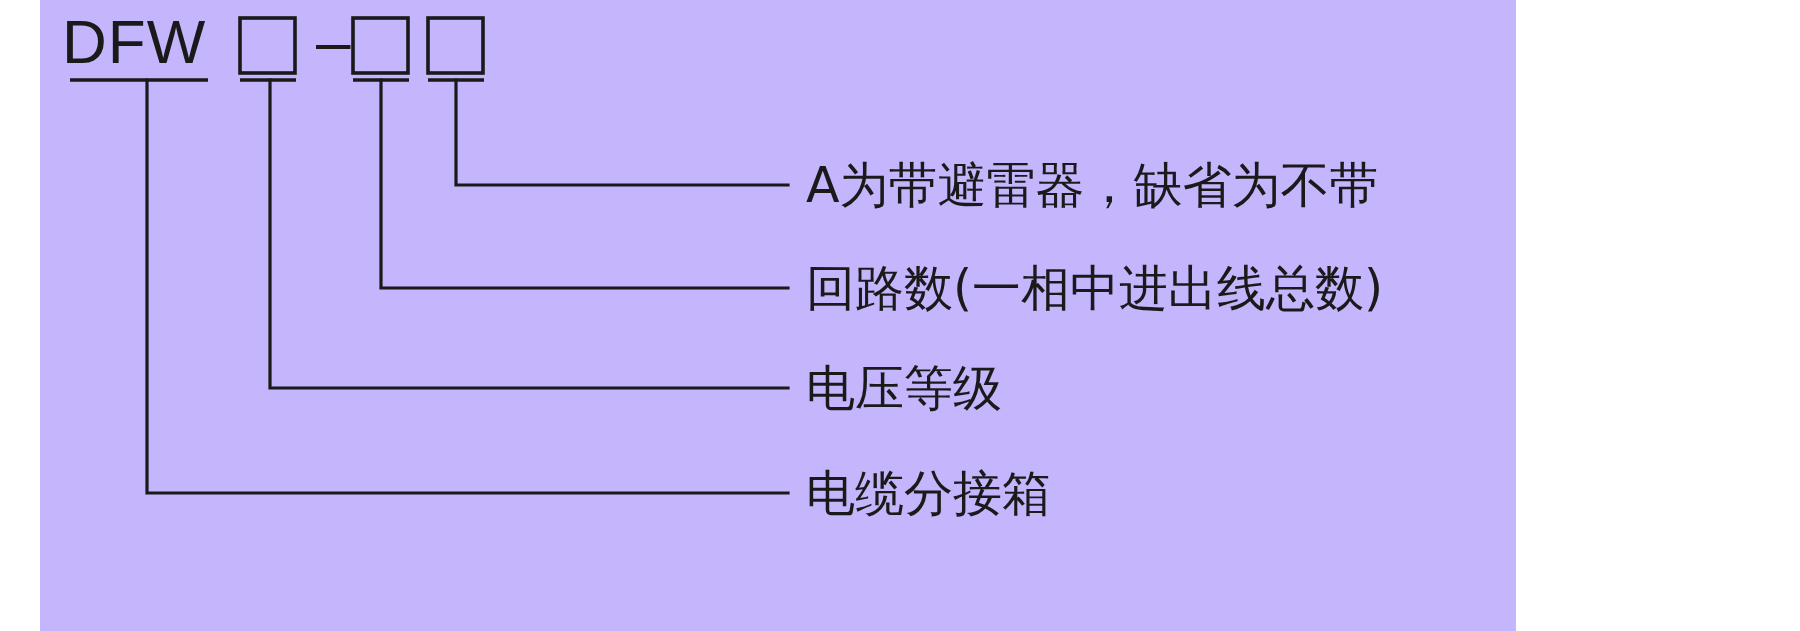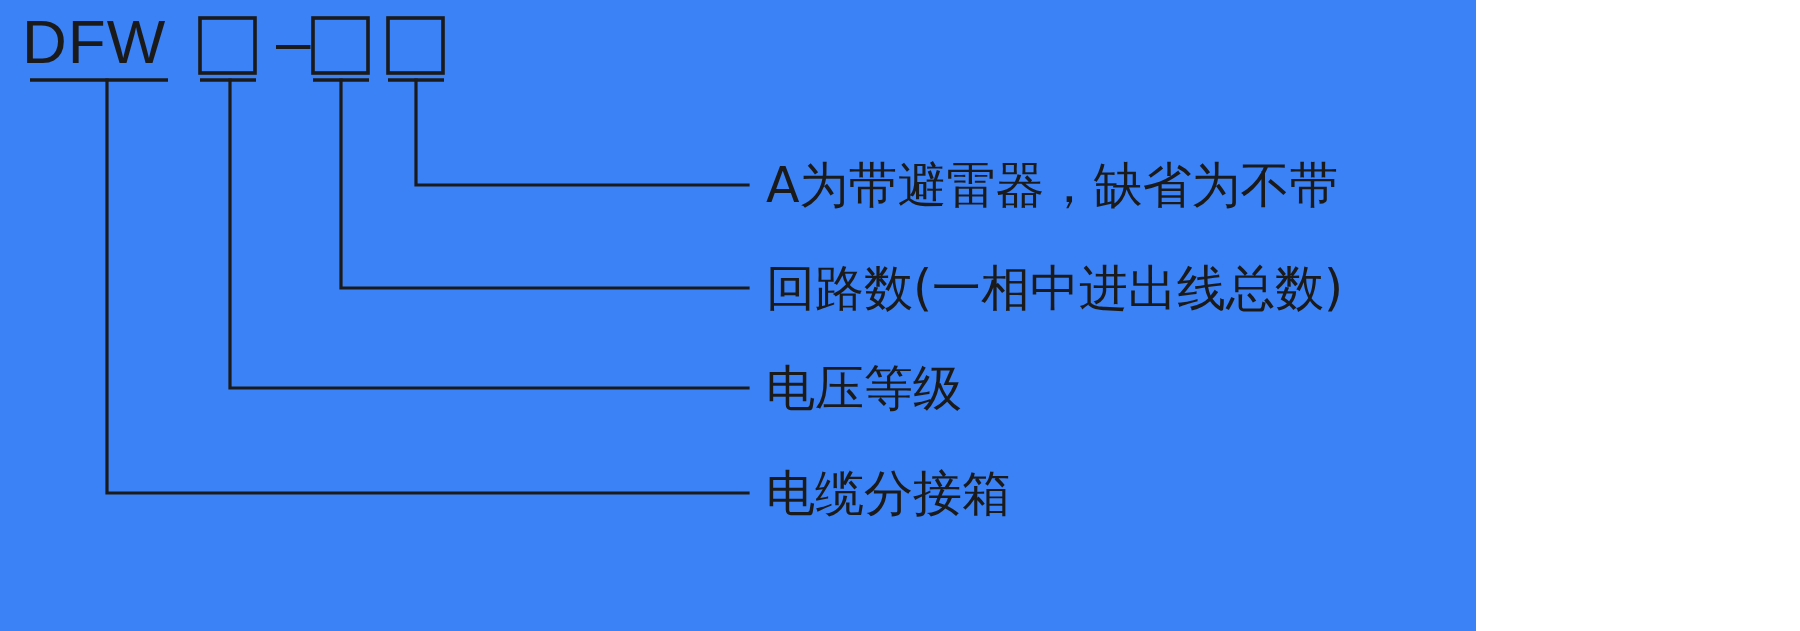--- a/index.html
+++ b/index.html
@@ -4,23 +4,24 @@
 <style>
   html, body {
     margin: 0;
     padding: 0;
     background: #ffffff;
   }
   #stage {
     position: relative;
     width: 1476px;
     height: 631px;
-    background: #3b82f6;
+    background: #c4b5fd;
     overflow: hidden;
     font-family: "Liberation Sans", "DejaVu Sans", sans-serif;
+    margin-left: 40px;
   }
   #diagram-svg {
     position: absolute;
     left: 0;
     top: 0;
     width: 1800px;
     height: 631px;
   }
   .model-text {
     font-family: "Liberation Sans", "DejaVu Sans", sans-serif;

